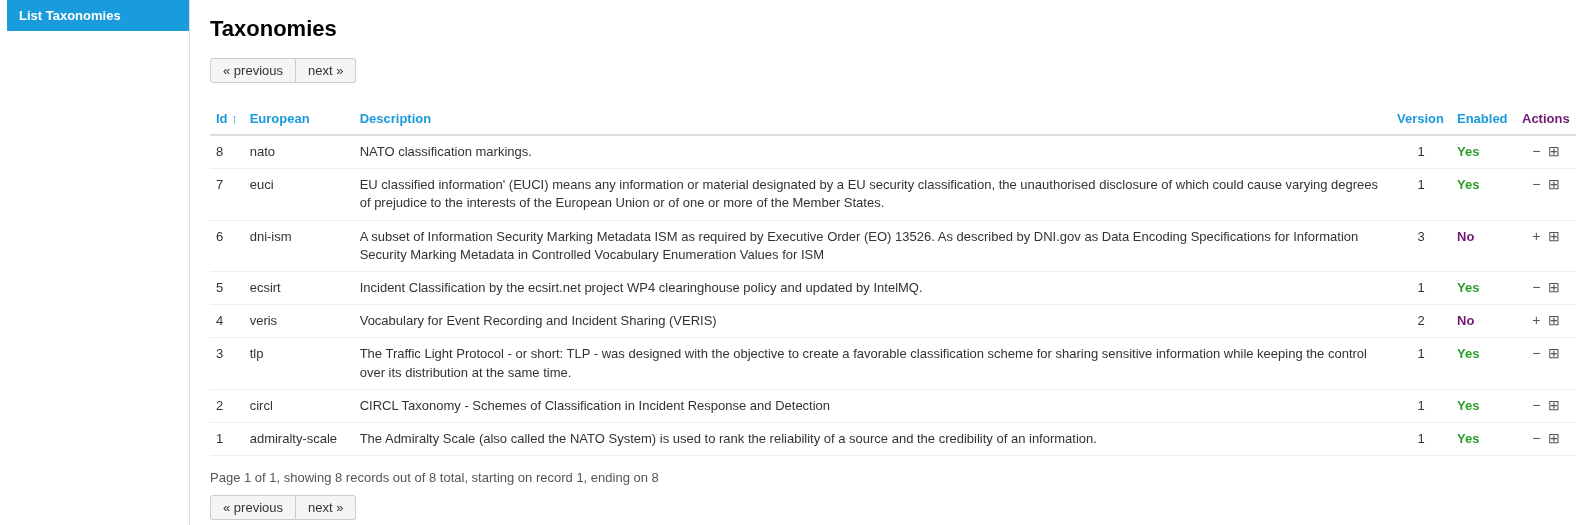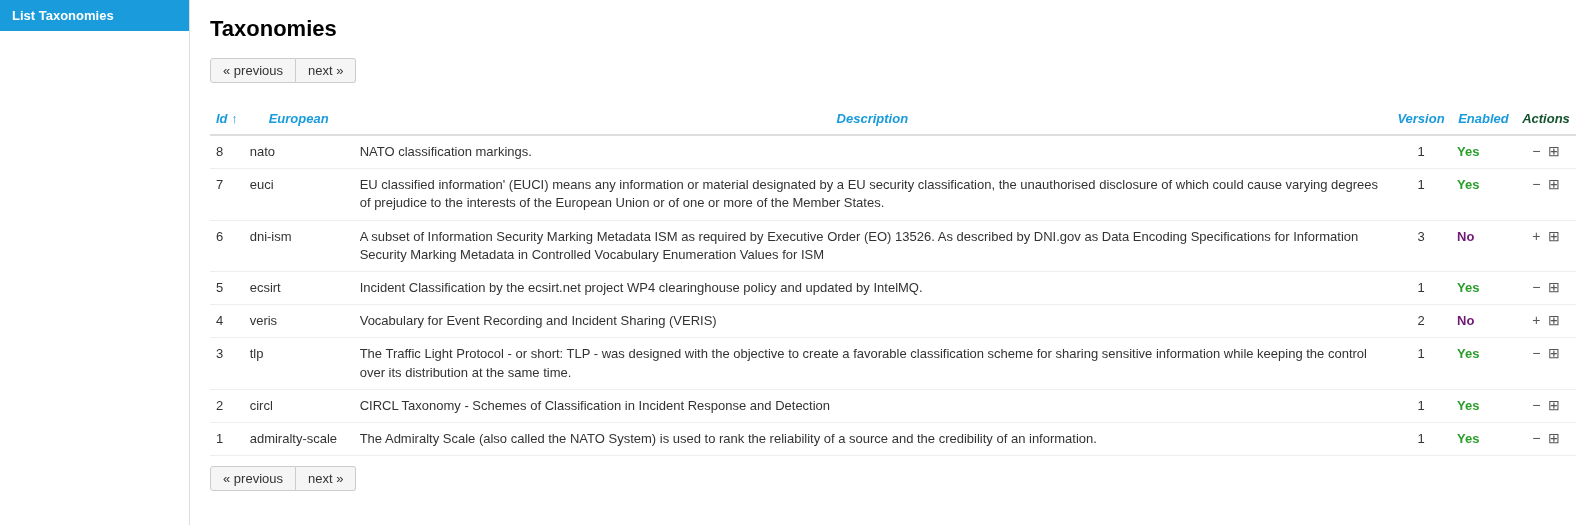--- a/index.html
+++ b/index.html
@@ -11,20 +11,21 @@
       min-width: 190px;
       background: #fff;
       border-right: 1px solid #ddd;
     }
     .sidebar-header {
       background: #1a9bdc;
       color: #fff;
       padding: 8px 12px;
       font-weight: bold;
       font-size: 13px;
+      margin-left: 7px;
     }
     .sidebar-link {
       display: block;
       padding: 8px 12px;
       color: #1a9bdc;
       text-decoration: none;
       font-size: 13px;
       cursor: pointer;
     }
 
@@ -64,28 +65,27 @@
     table {
       width: 100%;
       border-collapse: collapse;
       font-size: 13px;
     }
     thead tr {
       border-bottom: 2px solid #ddd;
     }
     thead th {
       padding: 8px 6px;
-      text-align: center;
+      text-align: left;
       font-weight: bold;
       color: #1a9bdc;
       white-space: nowrap;
-      font-style: italic;
     }
     thead th.actions-col {
-      color: #14532d;
+      color: #701a75;
     }
     tbody tr {
       border-bottom: 1px solid #eee;
     }
     tbody td {
       padding: 7px 6px;
       vertical-align: top;
       line-height: 1.4;
     }
     td.id-col { width: 30px; white-space: nowrap; }
@@ -241,18 +241,19 @@
       <td class="ver-col">1</td>
       <td class="en-col"><span class="yes">Yes</span></td>
       <td class="act-col">
         <button class="action-btn" title="Disable">−</button>
         <button class="action-btn" title="View">⊞</button>
       </td>
     </tr>
       </tbody>
   </table>
 
+  <div class="page-info">Page 1 of 1, showing 8 records out of 8 total, starting on record 1, ending on 8</div>
 
   <div class="bottom-pagination">
     <button>« previous</button>
     <button>next »</button>
   </div>
 </div>
 
 </body></html>

